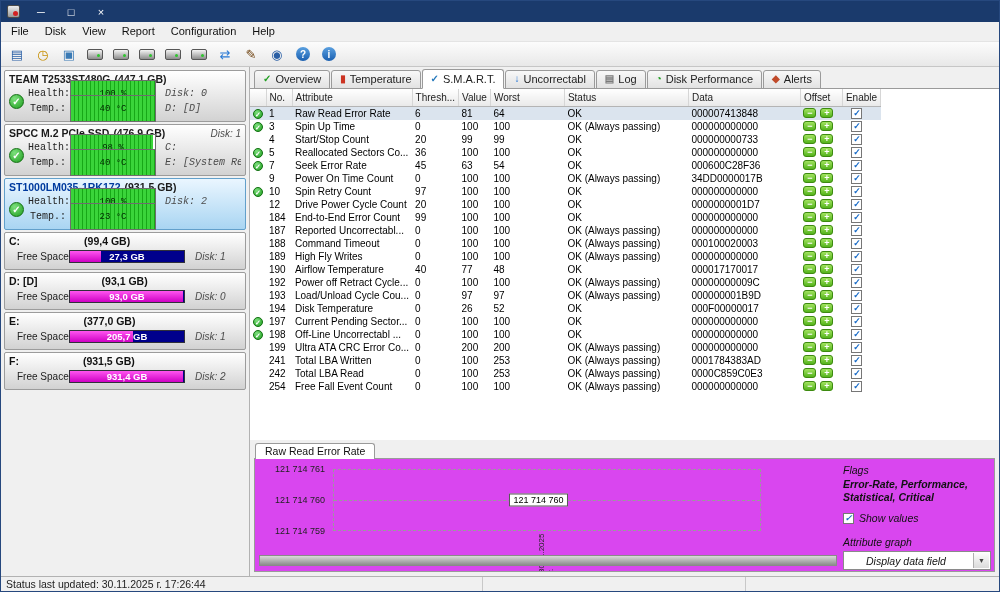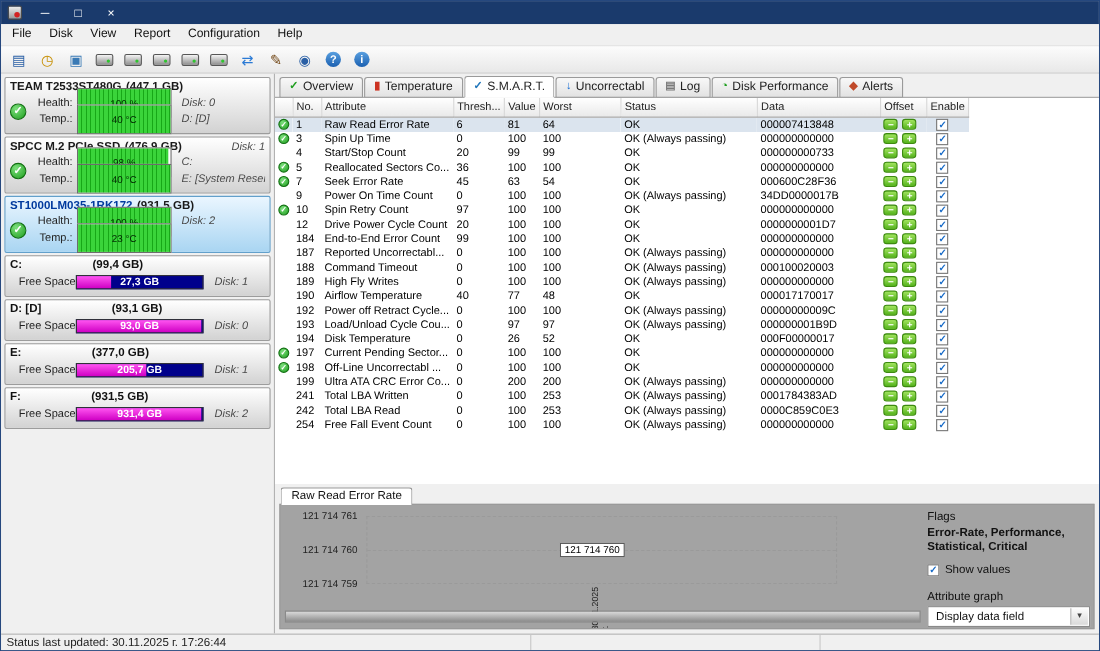--- a/index.html
+++ b/index.html
@@ -32,21 +32,21 @@
   .card { border:1px solid #9c9c9c; border-radius:2px; background:linear-gradient(#ffffff,#d2d2d2); margin-bottom:2px; padding:2px 4px 3px; }
   .disk-card { height:52px; }
   .disk-card.selected { background:linear-gradient(#eaf6ff,#a9d5f2); border-color:#62a0cb; }
   .card-title { font-size:10.5px; font-weight:bold; color:#1a1a1a; display:flex; align-items:baseline; white-space:nowrap; overflow:hidden; }
   .disk-card.selected .dt-name { color:#003a9e; }
   .dt-size { margin-left:4px; }
   .dt-right { margin-left:auto; font-style:italic; font-weight:normal; color:#4d4d4d; font-size:10px; }
   .card-body { display:flex; align-items:center; margin-top:1px; }
   .status-ok { flex:0 0 15px; width:15px; height:15px; border-radius:50%; background:radial-gradient(circle at 35% 30%, #7de07d, #1f9e1f); border:1px solid #127012; color:#fff; font-size:10px; font-weight:bold; display:flex; align-items:center; justify-content:center; margin-right:4px; }
   .meters { flex:1; min-width:0; }
-  .meter-row { display:flex; align-items:center; height:15px; font-size:10px; color:#222; }
+  .meter-row { display:flex; align-items:center; height:15px; font-size:10px; color:#222;font-family:Liberation Mono, monospace; }
   .m-label { width:38px; text-align:right; margin-right:4px; flex:0 0 38px; }
   .bar { position:relative; flex:0 0 86px; width:86px; height:27px; border:1px solid #6d6d6d; background:#fff; }
   .bar-fill { position:absolute; left:0; top:0; bottom:0; background:repeating-linear-gradient(90deg,#3ad43a 0 3px,#17a817 3px 4px); }
   .bar-text { position:absolute; inset:0; display:flex; align-items:center; justify-content:center; font-size:9px; color:#042a04; }
   .m-right { margin-left:9px; font-style:italic; color:#4a4a4a; font-size:10px; white-space:nowrap; overflow:hidden; }
   .part-card { height:38px; }
   .part-title { font-size:10.5px; font-weight:bold; color:#111; display:flex; }
   .part-size { margin-left:64px; }
   .part-row { display:flex; align-items:center; height:16px; font-size:10px; margin-top:1px; color:#222; }
   .fs-label { flex:0 0 52px; margin-left:8px; }
@@ -68,33 +68,33 @@
   table.smart td { padding:0 3px; height:13px; line-height:13px; white-space:nowrap; overflow:hidden; color:#000; }
   tr.selected td { background:#dbe4ee; }
   .crit-ok { display:inline-block; width:10px; height:10px; border-radius:50%; background:radial-gradient(circle at 35% 30%,#7de07d,#1f9e1f); border:1px solid #127012; color:#fff; font-size:7px; font-weight:bold; text-align:center; line-height:9px; vertical-align:middle; }
   .offset-cell { display:flex; gap:4px; align-items:center; height:13px; }
   .off-btn { width:13px; height:10px; border-radius:3px; background:linear-gradient(#a2e45f,#54b31c); border:1px solid #3d8a10; color:#fff; font-size:9px; line-height:8px; text-align:center; font-weight:bold; }
   .chk { width:11px; height:11px; background:#fff; border:1px solid #767676; display:flex; align-items:center; justify-content:center; font-size:9px; color:#1569c7; font-weight:bold; margin:1px 0 0 6px; }
 
   
   .chart-section { flex:0 0 136px; background:#f0f0f0; display:flex; flex-direction:column; padding:2px 4px 4px; }
   .chart-tab { align-self:flex-start; font-size:10.5px; color:#111; padding:1px 9px 2px; border:1px solid #9a9a9a; border-bottom:none; border-radius:3px 3px 0 0; background:#fff; position:relative; top:1px; z-index:2; margin-left:1px; }
-  .chart-panel { flex:1; background:#a3a3a3; border:1px solid #9a9a9a; position:relative; overflow:hidden; }
+  .chart-panel { flex:1; background:#d946ef; border:1px solid #9a9a9a; position:relative; overflow:hidden; }
   .ytick { position:absolute; left:6px; width:64px; text-align:right; font-size:9px; color:#222; }
   .plot-box { position:absolute; left:78px; top:10px; width:428px; height:62px; border:1px dashed #9a9a9a; }
   .mid-line { position:absolute; left:0; right:0; top:50%; border-top:1px dashed #9a9a9a; }
   .point-label { position:absolute; left:48%; top:50%; transform:translate(-50%,-50%); background:#fff; border:1px solid #555; font-size:9px; padding:0 3px 1px; white-space:nowrap; }
   .xtick { position:absolute; left:282px; top:74px; height:40px; writing-mode:vertical-rl; transform:rotate(180deg); font-size:8px; color:#222; overflow:hidden; }
   .axis-strip { position:absolute; left:4px; width:578px; bottom:5px; height:11px; background:linear-gradient(#dadada,#8c8c8c); border:1px solid #8a8a8a; }
-  .side-panel { position:absolute; left:588px; top:5px; right:5px; bottom:4px; font-size:10.5px; color:#111; }
+  .side-panel { position:absolute; left:588px; top:5px; right:5px; bottom:4px; font-size:10.5px; color:#111;font-style:italic; }
   .flags-value { font-weight:bold; margin-top:2px; line-height:1.2; }
   .show-values { display:flex; align-items:center; gap:5px; margin-top:9px; }
   .sv-chk { width:11px; height:11px; border:1px solid #767676; background:#fff; display:flex; align-items:center; justify-content:center; font-size:9px; color:#1569c7; font-weight:bold; }
   .attr-graph-label { margin-top:12px; }
-  .combo { margin-top:3px; width:148px; height:19px; border:1px solid #8a8a8a; background:#fff; display:flex; align-items:center; padding-left:7px; position:relative; font-size:10.5px; }
+  .combo { margin-top:3px; width:148px; height:19px; border:1px solid #8a8a8a; background:#fff; display:flex; align-items:center; padding-left:22px; position:relative; font-size:10.5px; }
   .combo-arrow { position:absolute; right:1px; top:1px; bottom:1px; width:16px; background:linear-gradient(#fdfdfd,#dadada); border-left:1px solid #b0b0b0; display:flex; align-items:center; justify-content:center; font-size:7px; color:#444; }
 
   
   .statusbar { flex:0 0 15px; background:#f0f0f0; border-top:1px solid #b2b2b2; display:flex; align-items:stretch; font-size:10.5px; color:#222; }
   .sb-sec1 { width:482px; padding-left:5px; border-right:1px solid #c8c8c8; display:flex; align-items:center; white-space:nowrap; }
   .sb-sec2 { width:263px; border-right:1px solid #c8c8c8; }
   .sb-sec3 { flex:1; }
 </style>
 </head>
 <body>

